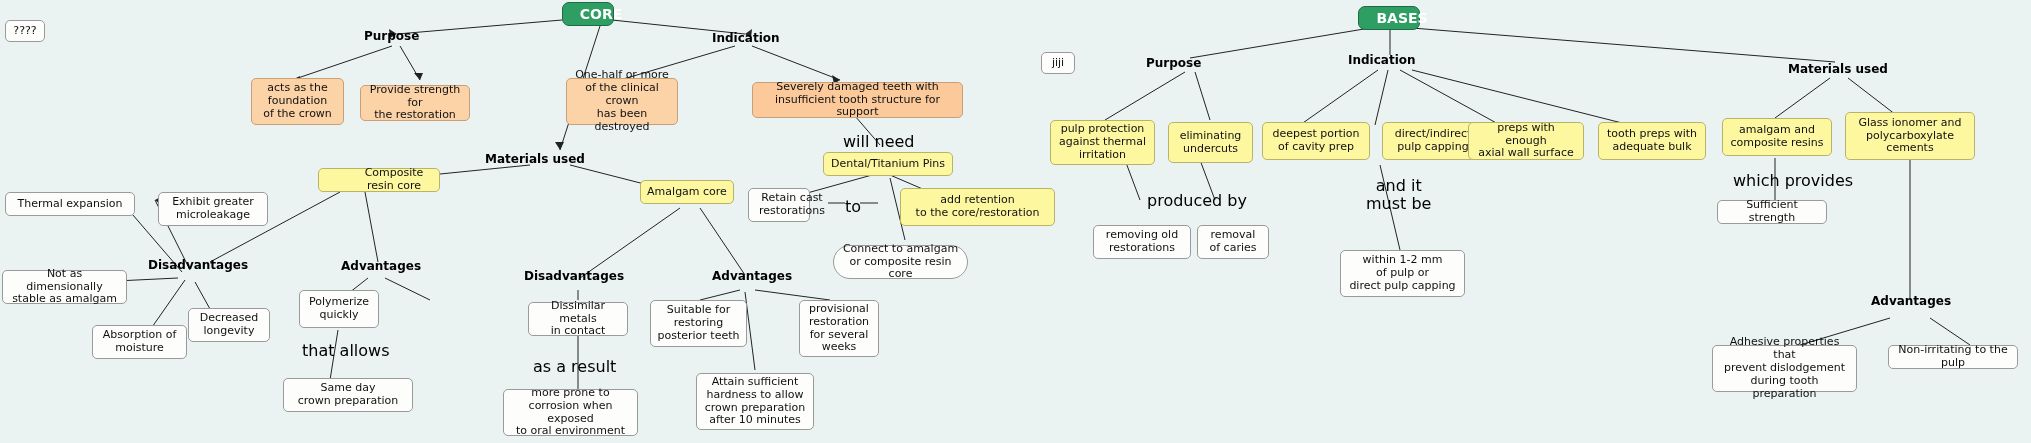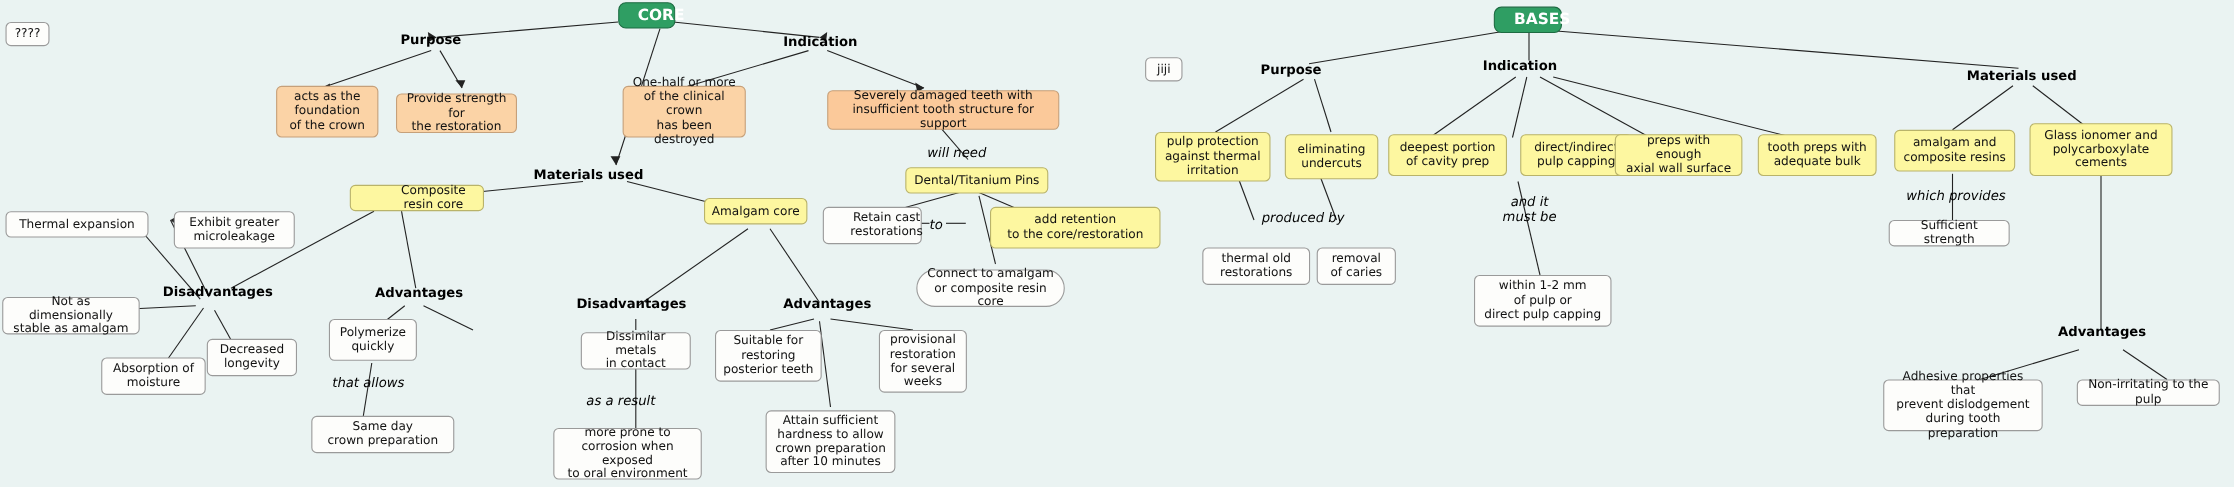--- a/index.html
+++ b/index.html
@@ -37,27 +37,26 @@
   .label{
     position:absolute;
     font-weight:bold;
     font-size:12px;
     color:#000;
     background:transparent;
     white-space:nowrap;
   }
   .edgelabel{
     position:absolute;
-    font-size:12px;
+    font-size:16px;
     color:#000;
     background:transparent;
     white-space:pre-line;
     text-align:center;
     line-height:1.15;
-    font-style:italic;
   }
 </style>
 </head>
 <body>
 
 <div id="canvas">
 
   <svg class="links" viewBox="0 0 2031 443">
     <g stroke="#222" stroke-width="1" fill="none">
 
@@ -160,21 +159,21 @@
 
   <div class="node orange" style="left:566px;top:78px;width:112px;height:47px;">One-half or more
 of the clinical crown
 has been destroyed</div>
   <div class="node orange2" style="left:752px;top:82px;width:211px;height:36px;">Severely damaged teeth with
 insufficient tooth structure for support</div>
 
   <div class="edgelabel" style="left:843px;top:133px;">will need</div>
   <div class="node yellow" style="left:823px;top:152px;width:130px;height:24px;">Dental/Titanium Pins</div>
 
-  <div class="node plain" style="left:748px;top:188px;width:90px;height:34px;padding-left:32px;">Retain cast
+  <div class="node plain" style="left:748px;top:188px;width:62px;height:34px;padding-left:32px;">Retain cast
 restorations</div>
   <div class="edgelabel" style="left:845px;top:198px;">to</div>
   <div class="node yellow" style="left:900px;top:188px;width:155px;height:38px;">add retention
 to the core/restoration</div>
   <div class="node plain" style="left:833px;top:245px;width:135px;height:34px;border-radius:17px;">Connect to amalgam
 or composite resin core</div>
 
   <div class="node yellow" style="left:318px;top:168px;width:122px;height:24px;padding-left:36px;">Composite resin core</div>
   <div class="node yellow" style="left:640px;top:180px;width:94px;height:24px;">Amalgam core</div>
 
@@ -226,21 +225,21 @@
   <div class="label" style="left:1146px;top:56px;">Purpose</div>
   <div class="label" style="left:1348px;top:53px;">Indication</div>
   <div class="label" style="left:1788px;top:62px;">Materials used</div>
 
   <div class="node yellow" style="left:1050px;top:120px;width:105px;height:45px;">pulp protection
 against thermal
 irritation</div>
   <div class="node yellow" style="left:1168px;top:122px;width:85px;height:41px;">eliminating
 undercuts</div>
   <div class="edgelabel" style="left:1147px;top:192px;">produced by</div>
-  <div class="node plain" style="left:1093px;top:225px;width:98px;height:34px;">thermal old
+  <div class="node plain" style="left:1093px;top:225px;width:98px;height:34px;">removing old
 restorations</div>
   <div class="node plain" style="left:1197px;top:225px;width:72px;height:34px;">removal
 of caries</div>
 
   <div class="node yellow" style="left:1262px;top:122px;width:108px;height:38px;">deepest portion
 of cavity prep</div>
   <div class="node yellow" style="left:1382px;top:122px;width:102px;height:38px;">direct/indirect
 pulp capping</div>
   <div class="node yellow" style="left:1468px;top:122px;width:116px;height:38px;">preps with enough
 axial wall surface</div>

